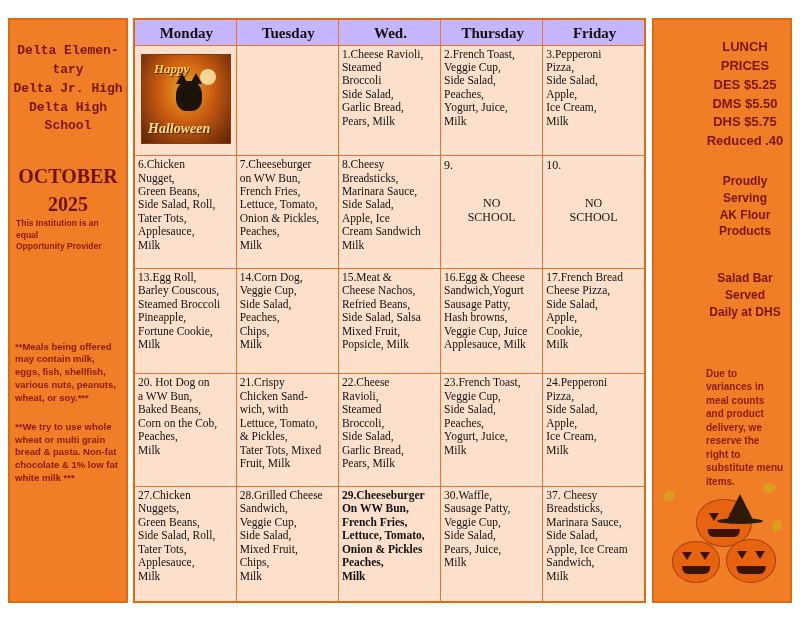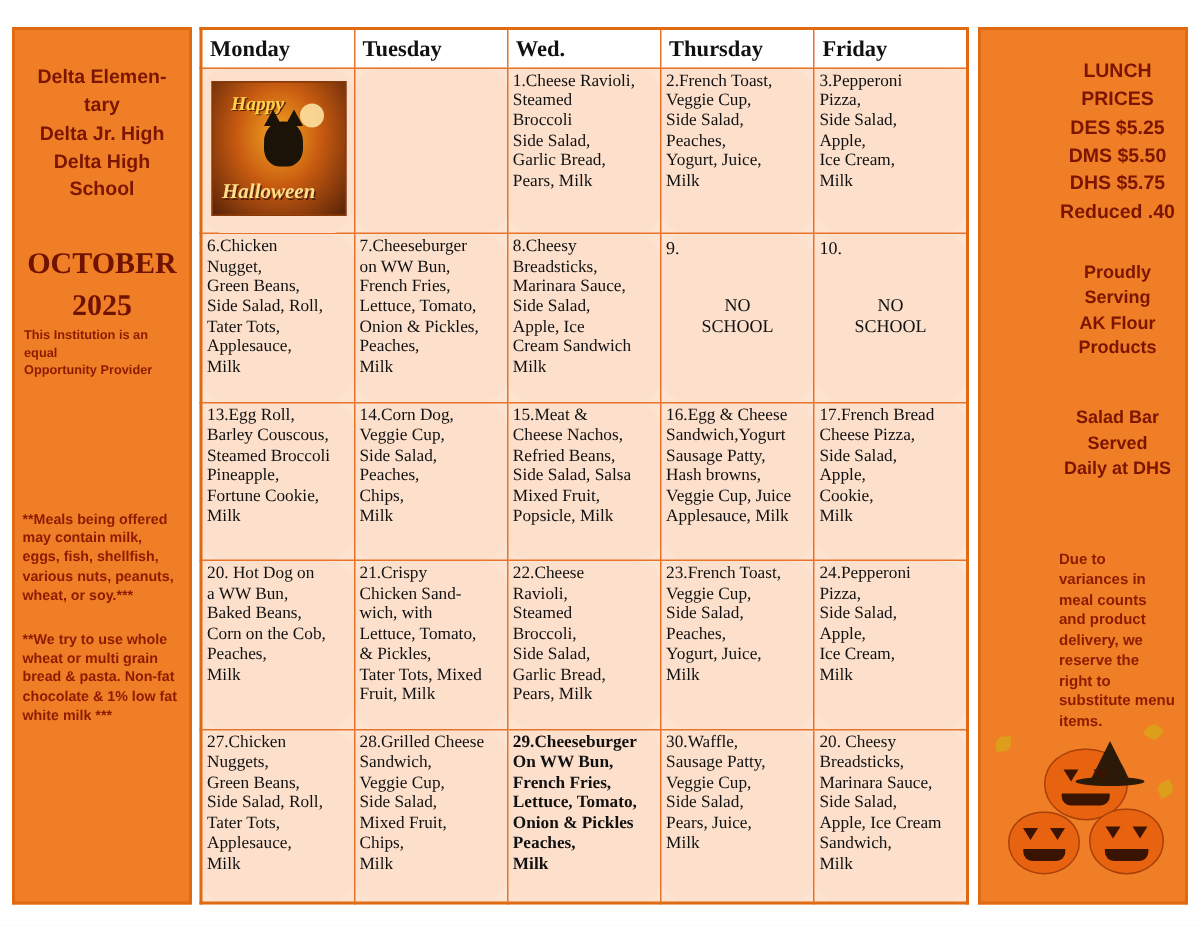--- a/index.html
+++ b/index.html
@@ -24,21 +24,21 @@
     width: 120px;
     height: 585px;
     background: #f07e26;
     border: 2px solid #e06a12;
     box-sizing: border-box;
     text-align: center;
     color: #8c1b00;
   }
   #school-names {
     margin-top: 22px;
-    font-family: Liberation Sans, sans-serif;
+    font-family: Liberation Mono, monospace;
     font-weight: bold;
     font-size: 13px;
     line-height: 1.45;
     color: #7b1500;
   }
   #month-year {
     margin-top: 26px;
     font-family: "Liberation Serif", serif;
     font-weight: bold;
     font-size: 20px;
@@ -78,23 +78,23 @@
     border-collapse: collapse;
     background: #fde3d0;
   }
   #calendar td, #calendar th {
     border: 1px solid #e8732a;
     vertical-align: top;
     padding: 2px 3px 0 3px;
     box-sizing: border-box;
   }
   #calendar thead th {
-    background: #ffffff;
+    background: #c4b5fd;
     height: 26px;
-    text-align: left;
+    text-align: center;
     font-family: "Liberation Serif", serif;
     font-size: 15px;
     font-weight: bold;
     color: #111;
     padding-left: 5px;
     vertical-align: middle;
   }
   #calendar tbody td {
     background: #fde0cc;
     width: 102px;
@@ -525,21 +525,21 @@
           </td>
         <td>
             <div class="cell-text">30.Waffle,
 Sausage Patty,
 Veggie Cup,
 Side Salad,
 Pears, Juice,
 Milk</div>
           </td>
         <td>
-            <div class="cell-text"> 20. Cheesy
+            <div class="cell-text"> 37. Cheesy
 Breadsticks,
 Marinara Sauce,
 Side Salad,
 Apple, Ice Cream
 Sandwich,
 Milk</div>
           </td>
       </tr>
     </tbody>
   </table>

